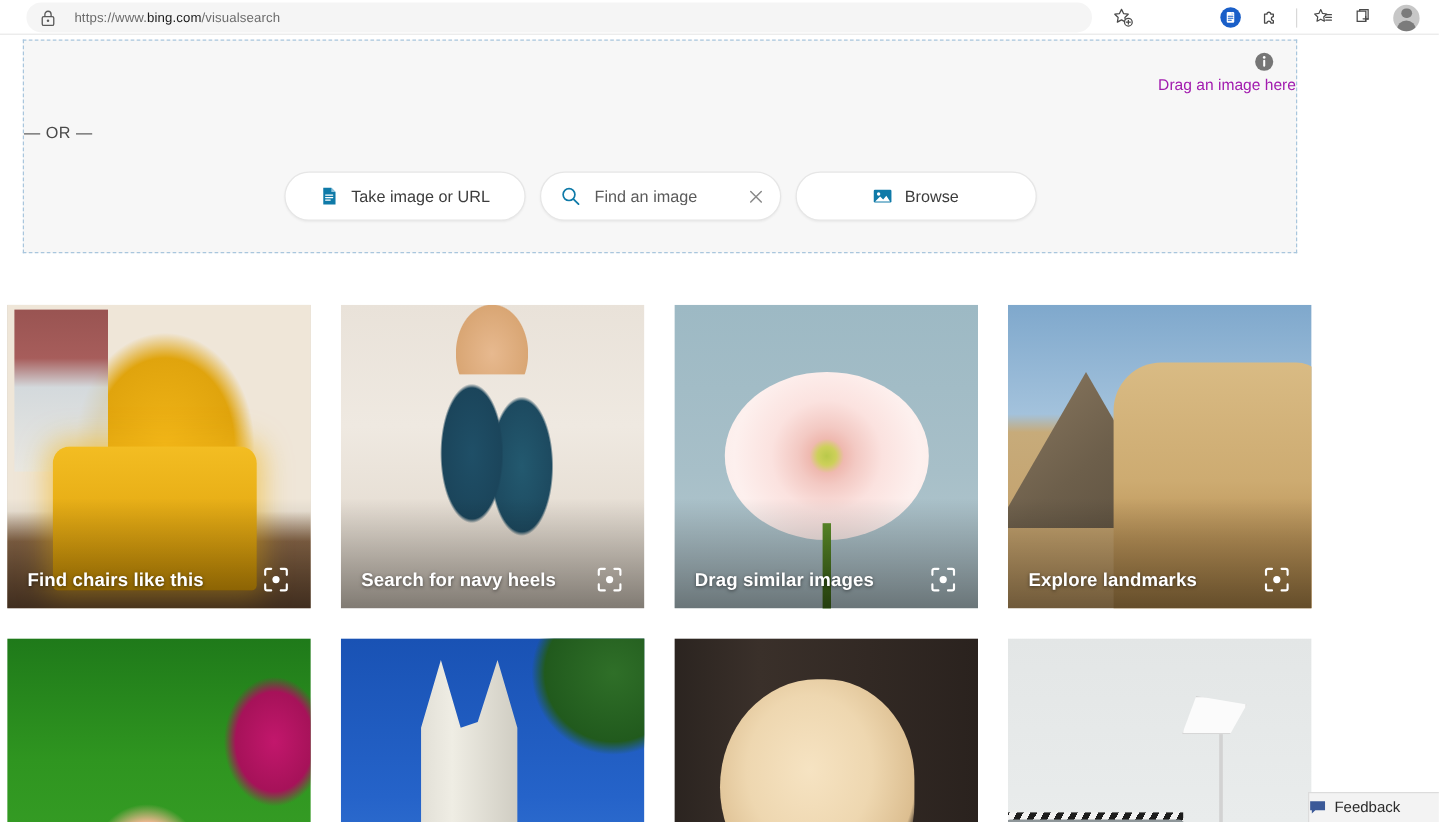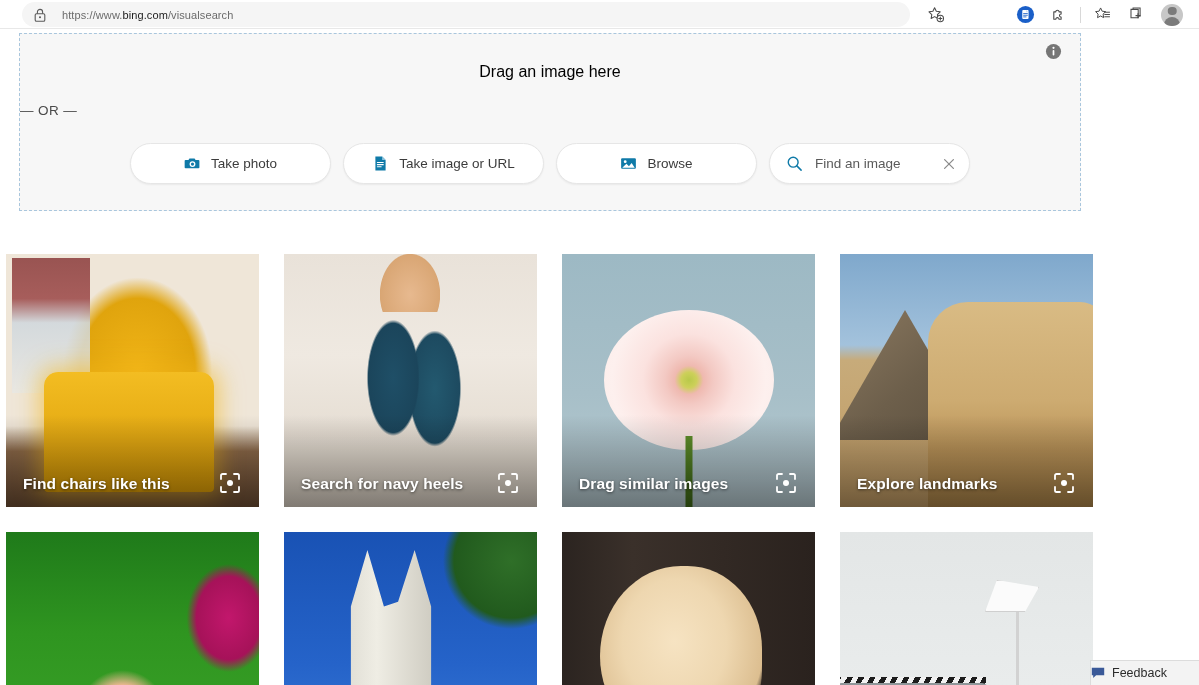--- a/index.html
+++ b/index.html
@@ -74,22 +74,22 @@
     width: 1062px; height: 178px;
     background: #f7f7f7;
     border: 1px dashed #a9c6dd;
   }
   .info-icon {
     position: absolute; right: 18px; top: 9px;
     width: 17px; height: 17px;
   }
   .drag-title {
     position: absolute; left: 0; right: 0; top: 29px;
-    text-align: center;
-    font-size: 16px; color: #000000; font-weight: 400;
+    text-align: right;
+    font-size: 13px; color: #a21caf; font-weight: 400;
   }
   .or-row {
     position: absolute; left: 0; right: 0; top: 69px;
     text-align: left;
     font-size: 13.5px; color: #4a4a4a; letter-spacing: .4px;
   }
   .btn-row {
     position: absolute; left: 0; right: 0; top: 109px;
     display: flex; justify-content: center; align-items: center; gap: 12px;
   }
@@ -356,66 +356,56 @@
       <circle cx="9" cy="5.1" r="1.15" fill="#ffffff"></circle>
       <rect x="8.1" y="7.3" width="1.8" height="6" rx=".85" fill="#ffffff"></rect>
     </svg>
   </span>
 
   <div class="drag-title">Drag an image here</div>
   <div class="or-row">— OR —</div>
 
   <div class="btn-row">
 
-    <div class="pill take-photo">
-      <span class="pill-icon">
-        <svg viewBox="0 0 18 18" width="17" height="17">
-          <path d="M1.6 5.2h3.1l1.1-1.5h5.4l1.1 1.5h3.1c.5 0 .9.4.9.9v7.1c0 .5-.4.9-.9.9H1.6c-.5 0-.9-.4-.9-.9V6.1c0-.5.4-.9.9-.9z" fill="#0f7aa8"></path>
-          <circle cx="9" cy="9.6" r="3.1" fill="#ffffff"></circle>
-          <circle cx="9" cy="9.6" r="1.7" fill="#0f7aa8"></circle>
-        </svg>
-      </span>
-      <span>Take photo</span>
-    </div>
 
     <div class="pill paste">
       <span class="pill-icon">
         <svg viewBox="0 0 18 18" width="17" height="17">
           <path d="M3.6 1.6h7.1l3.7 3.7v11.1H3.6z" fill="#0f7aa8"></path>
           <path d="M10.7 1.6v3.7h3.7z" fill="#8fc4dd"></path>
           <path d="M5.7 8h6.2M5.7 10.2h6.2M5.7 12.4h4" stroke="#ffffff" stroke-width="1.15" stroke-linecap="round"></path>
         </svg>
       </span>
       <span>Take image or URL</span>
     </div>
 
+    <div class="pill find">
+      <span class="pill-icon">
+        <svg viewBox="0 0 18 18" width="17" height="17">
+          <circle cx="7.6" cy="7.6" r="5.2" fill="none" stroke="#0f7aa8" stroke-width="1.5"></circle>
+          <path d="M11.5 11.5 16 16" stroke="#0f7aa8" stroke-width="1.6" stroke-linecap="round"></path>
+        </svg>
+      </span>
+      <input class="find-input" type="text" placeholder="Find an image" style="">
+      <span class="clear-x">
+        <svg viewBox="0 0 16 16" width="16" height="16">
+          <path d="M3.6 3.6 12.4 12.4M12.4 3.6 3.6 12.4" stroke="#8a8a8a" stroke-width="1.25" stroke-linecap="round"></path>
+        </svg>
+      </span>
+    </div>
+
     <div class="pill browse">
       <span class="pill-icon">
         <svg viewBox="0 0 18 18" width="17" height="17">
           <rect x="1.2" y="3.4" width="15.6" height="11.2" rx="1.1" fill="#0f7aa8"></rect>
           <circle cx="5.5" cy="7.1" r="1.5" fill="#ffffff"></circle>
           <path d="M2.4 13.6 6.8 9.3l2.7 2.6 2.8-3.3 3.3 5z" fill="#ffffff"></path>
         </svg>
       </span>
       <span>Browse</span>
-    </div>
-
-    <div class="pill find">
-      <span class="pill-icon">
-        <svg viewBox="0 0 18 18" width="17" height="17">
-          <circle cx="7.6" cy="7.6" r="5.2" fill="none" stroke="#0f7aa8" stroke-width="1.5"></circle>
-          <path d="M11.5 11.5 16 16" stroke="#0f7aa8" stroke-width="1.6" stroke-linecap="round"></path>
-        </svg>
-      </span>
-      <input class="find-input" type="text" placeholder="Find an image" style="">
-      <span class="clear-x">
-        <svg viewBox="0 0 16 16" width="16" height="16">
-          <path d="M3.6 3.6 12.4 12.4M12.4 3.6 3.6 12.4" stroke="#8a8a8a" stroke-width="1.25" stroke-linecap="round"></path>
-        </svg>
-      </span>
     </div>
 
   </div>
 </div>
 
 <div class="tiles">
 
   <div class="tile-row">
 
     <div class="tile">

